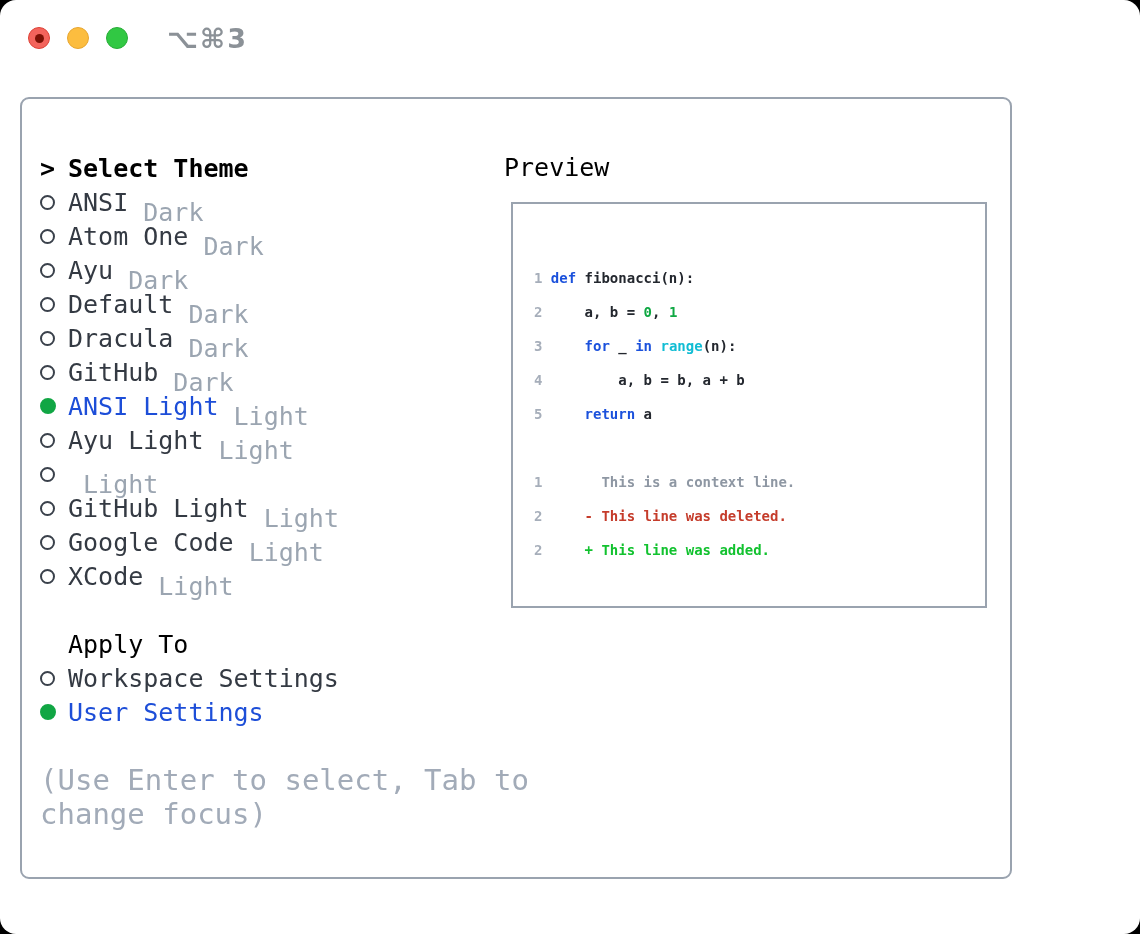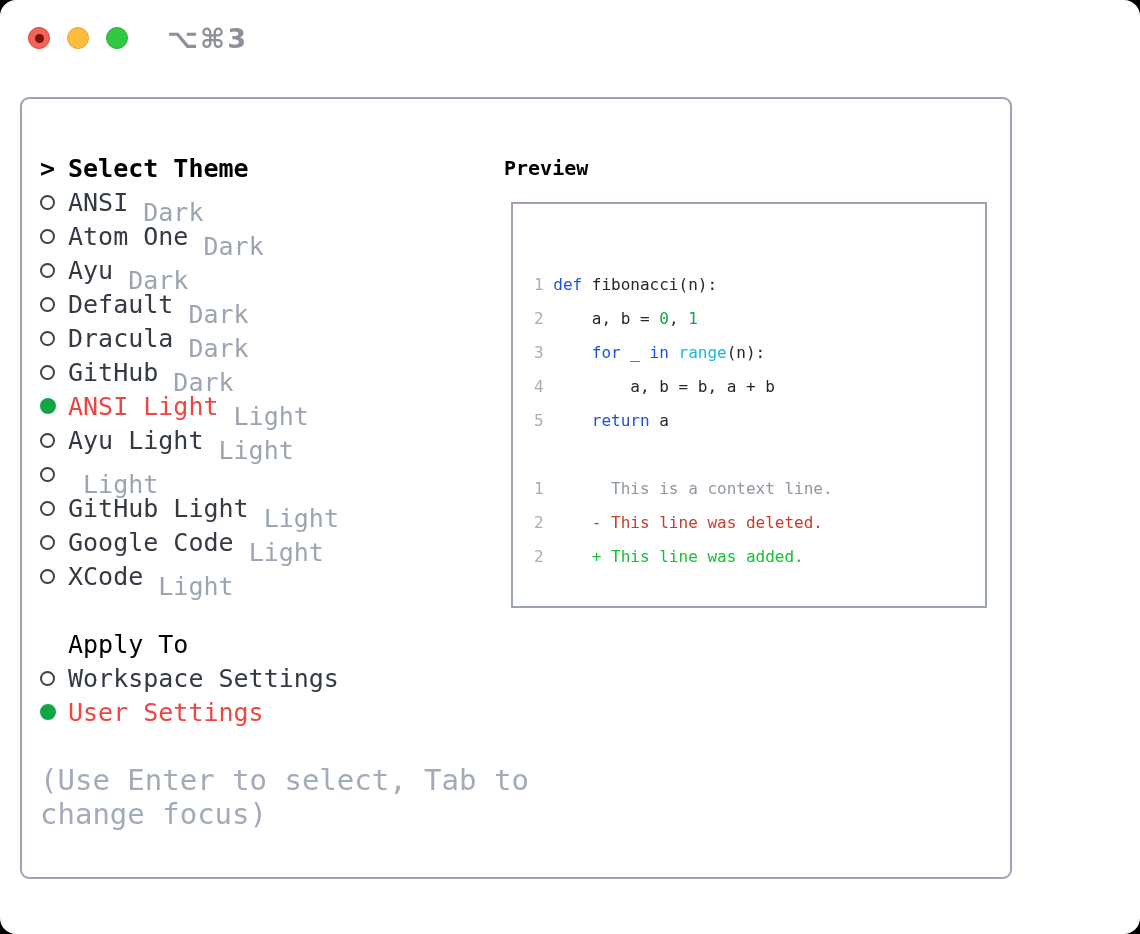--- a/index.html
+++ b/index.html
@@ -20,29 +20,29 @@
   .panel{position:absolute;left:20px;top:97px;width:992px;height:782px;
          border:2px solid #9aa3af;border-radius:9px;box-sizing:border-box;background:#fff;}
   .left-col{position:absolute;left:18px;top:52px;}
   .row{height:34px;display:flex;align-items:center;font-size:25px;white-space:pre;color:#343a43;}
   .row .mk{width:28px;display:flex;align-items:center;flex:0 0 28px;}
   .ring{width:15px;height:15px;border:2px solid #3a414b;border-radius:50%;box-sizing:border-box;}
   .ring.sel{width:16px;height:16px;background:#11a644;border-color:#11a644;}
   .caret{font-weight:700;color:#000;}
   .title-txt{font-weight:700;color:#000;text-align:right;}
   .variant{color:#9ba5b1;margin-top:20px;}
-  .sel-name{color:#ef4444;}
+  .sel-name{color:#1d4ed8;}
   .blank{height:34px;}
   .help{color:#a2abb8;font-size:29px;height:34px;line-height:34px;white-space:pre;}
   
   .preview-title{position:absolute;left:482px;top:52px;height:34px;line-height:34px;
-                 font-size:20px;font-weight:700;color:#000;}
+                 font-size:25px;font-weight:400;color:#000;}
   .preview-box{position:absolute;left:489px;top:103px;width:476px;height:406px;
                border:2px solid #9aa3af;box-sizing:border-box;background:#fff;}
-  .code{position:absolute;left:21px;top:64px;font-size:16px;line-height:34px;}
+  .code{position:absolute;left:21px;top:57px;font-size:14px;line-height:34px;font-weight:bold;}
   .cl{height:34px;white-space:pre;}
   .ln{color:#a6aeba;}
   .pl{color:#23272e;}
   .kw{color:#1b51dc;}
   .bi{color:#12bdd4;}
   .num{color:#0fa843;}
   .ctx{color:#8e97a3;}
   .del{color:#c53c2b;}
   .add{color:#12c22f;}
 </style>

